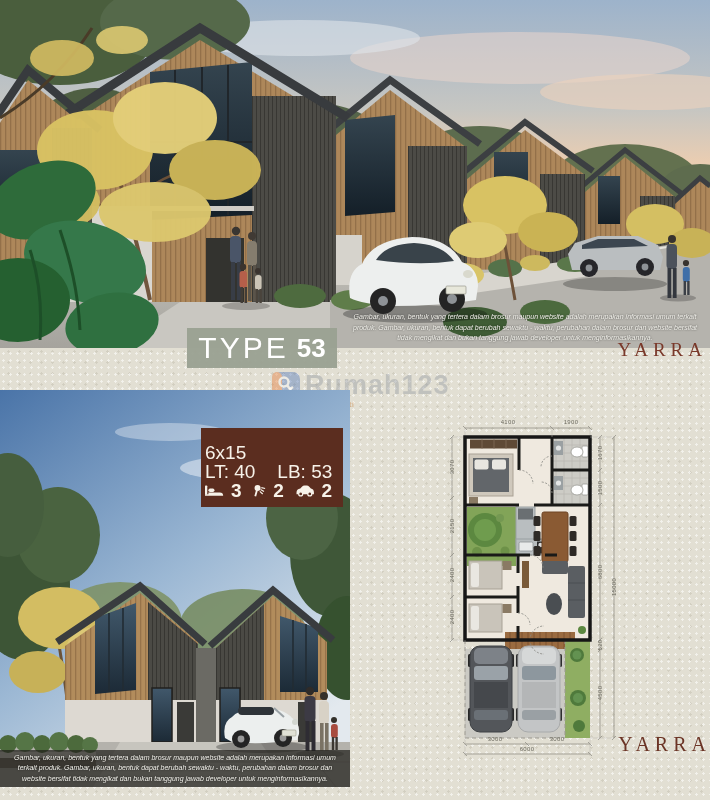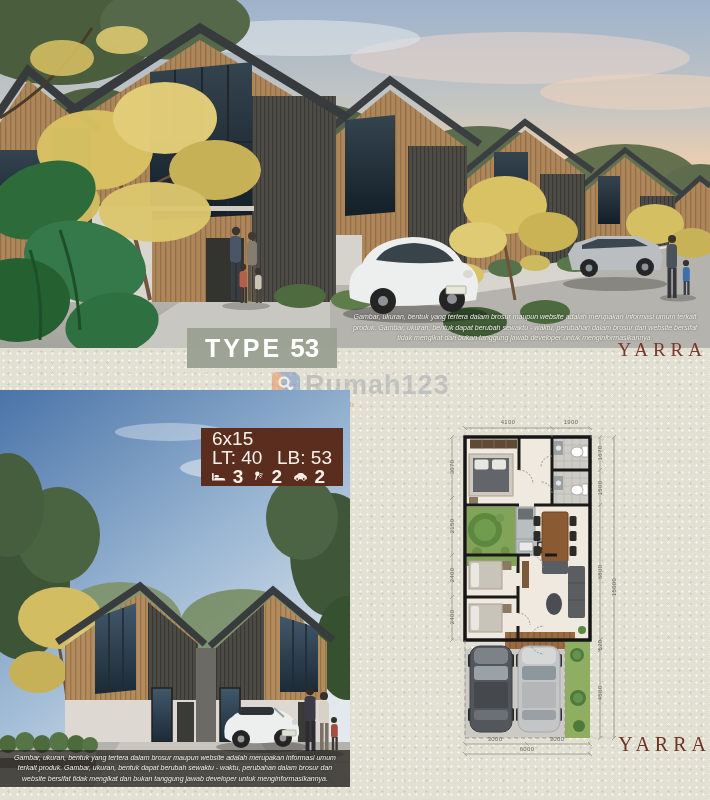--- a/index.html
+++ b/index.html
@@ -16,21 +16,21 @@
   .abs{position:absolute;}
   svg{display:block;}
 
   
   .type-badge{
     left:187px; top:328px; width:150px; height:40px;
     background:rgba(154,161,146,.96);
     display:flex; align-items:center; justify-content:center;
     color:#fff;
   }
-  .type-badge .t1{font-size:25px; font-weight:700; letter-spacing:3px; margin-right:8px;}
+  .type-badge .t1{font-size:30px; font-weight:400; letter-spacing:3px; margin-right:8px;}
   .type-badge .t2{font-size:26px; font-weight:800;}
 
   .disclaimer{
     font-size:7px; line-height:1.5; font-style:italic; color:#f3f2ec;
     text-align:center; text-shadow:0 0 2px rgba(0,0,0,.6);
   }
   .disclaimer-top{ left:345px; top:312px; width:360px; }
   .disclaimer-bar{
     left:0; top:750px; width:350px; height:37px;
     background:rgba(32,30,26,.72);
@@ -52,23 +52,23 @@
     display:flex; align-items:flex-start; gap:5px; pointer-events:none;
   }
   .wm-text{ font-size:27px; font-weight:800; color:#8f959d; letter-spacing:1px; line-height:1;}
   .wm-tag{ font-size:8px; color:#c9803c; font-weight:700; margin-top:1px;}
 
   .tipe-title{
     left:198px; top:396px; width:150px; text-align:center;
     font-size:30px; font-weight:800; color:#4c2114; letter-spacing:1px;
   }
   .spec-box{
-    left:201px; top:428px; width:142px; height:58px;
-    background:#5b2d1f; color:#f7f2e9; padding:7px 11px;
-    display:flex; flex-direction:column; justify-content:center;
+    left:201px; top:428px; width:142px; height:79px;
+    background:#5b2d1f; color:#f7f2e9; padding:7px 4px;
+    display:flex; flex-direction:column; justify-content:flex-end;
   }
   .spec-row{ display:flex; align-items:center; font-size:19px; line-height:1; }
   .spec-row .gap{ width:22px; }
   .spec-icons{ gap:4px; }
   .spec-icons .num{ font-size:19px; font-weight:700; margin-right:7px; }
   .spec-icons svg{ margin-right:3px; }
 
   
   .floor-plan{ left:430px; top:408px; width:215px; height:360px; }
   .dim{

